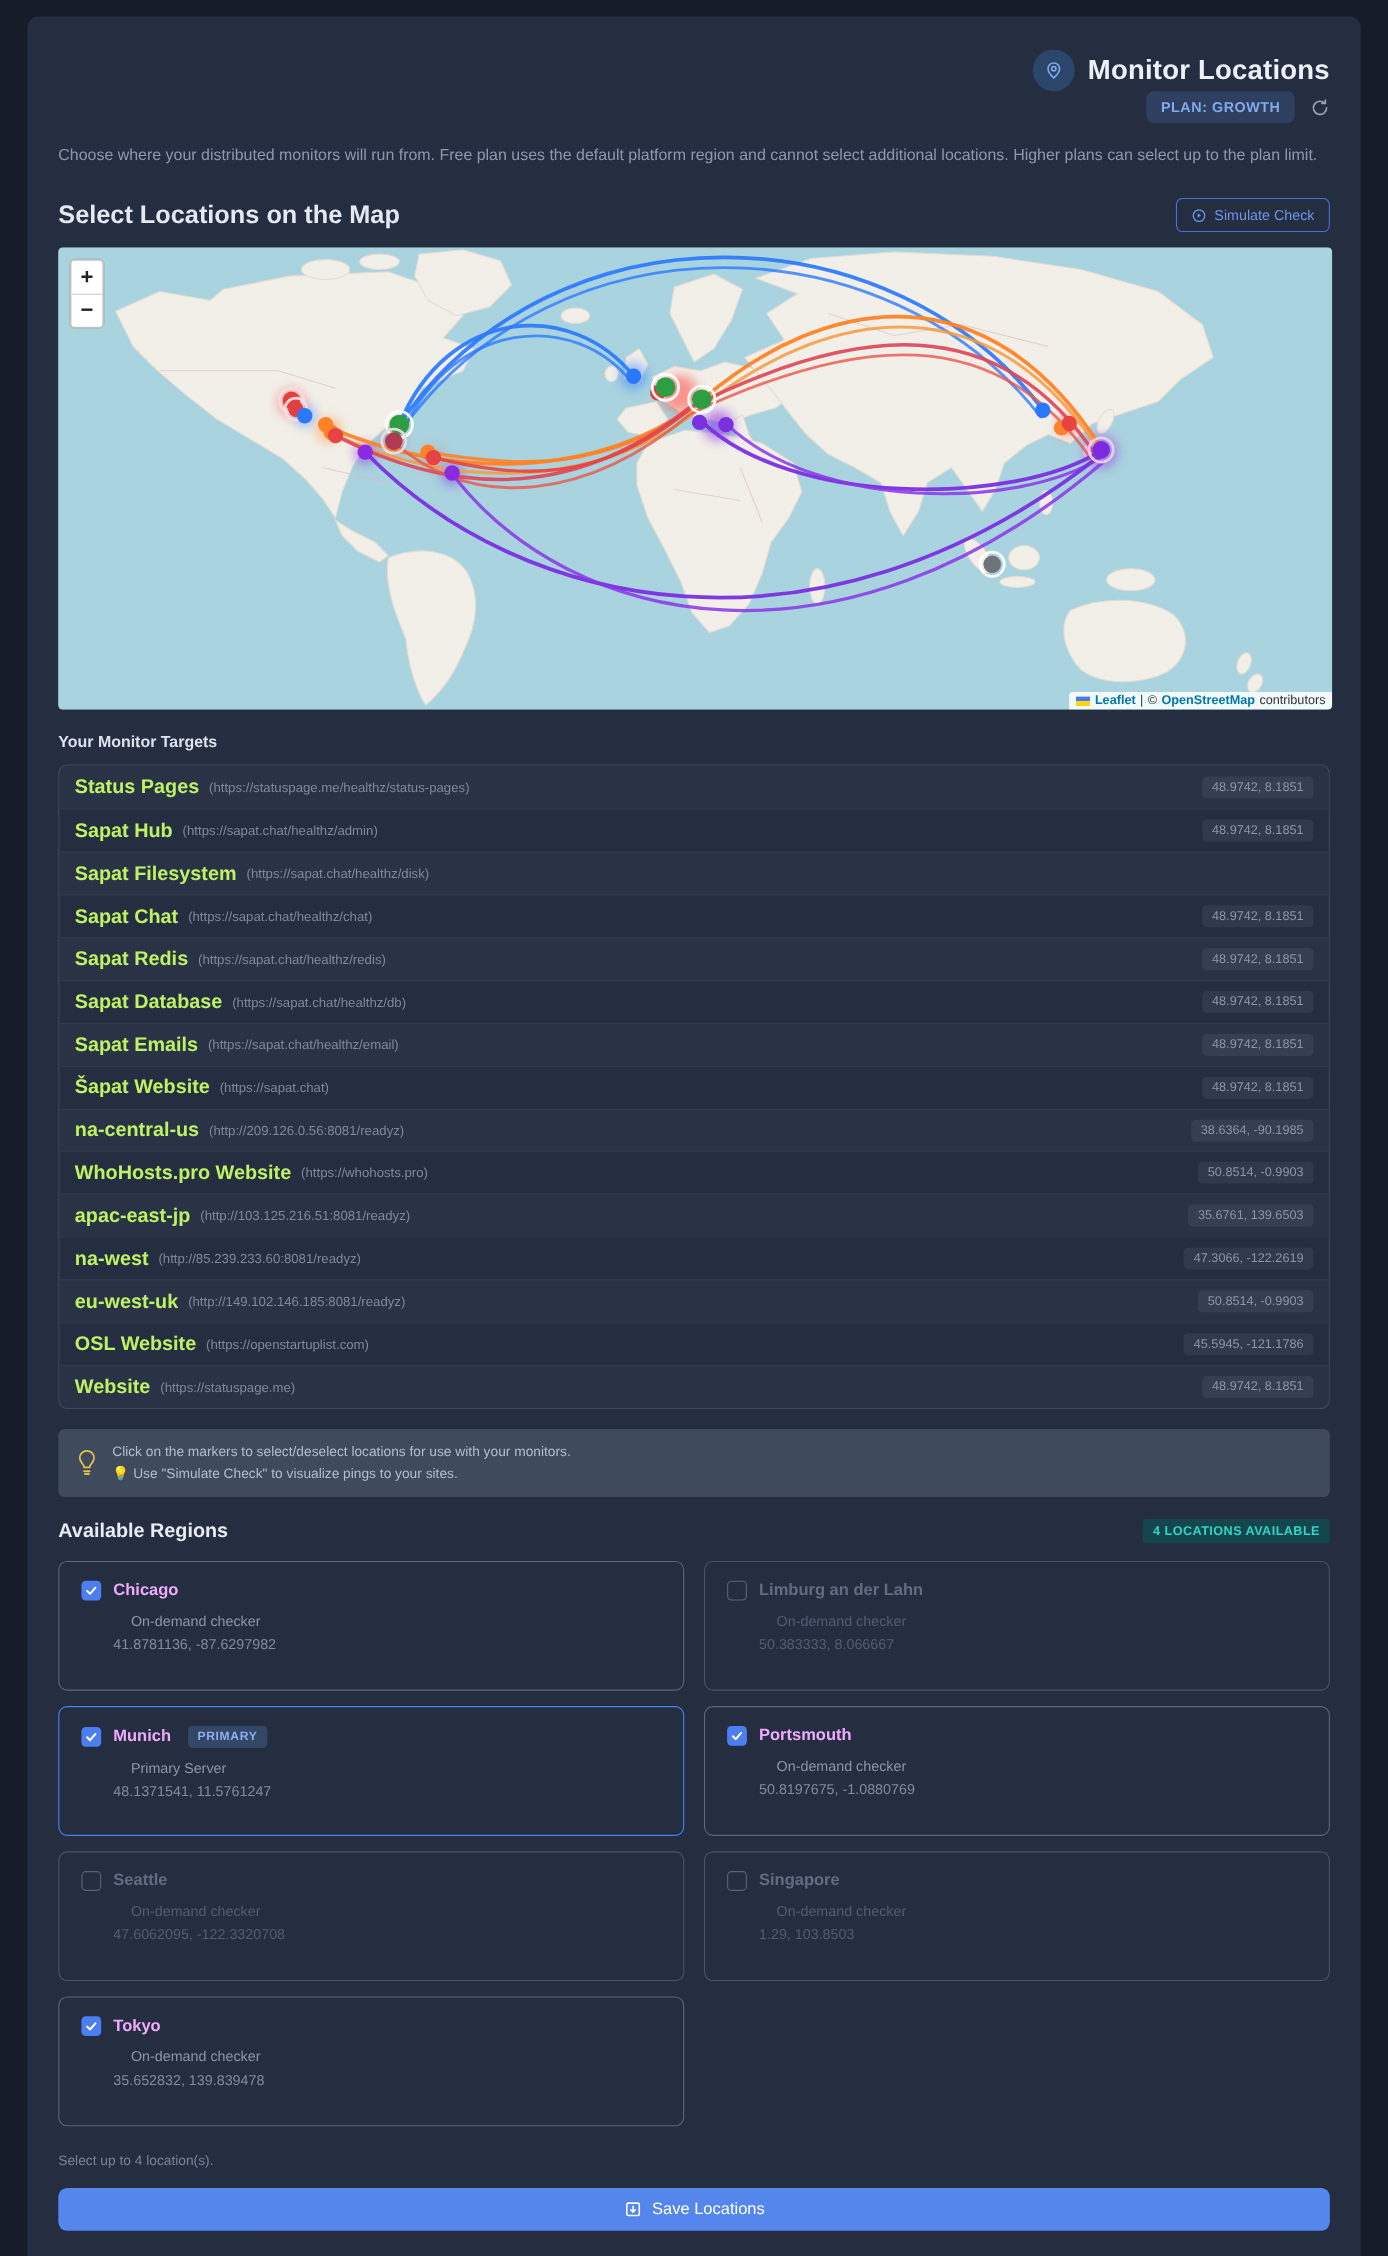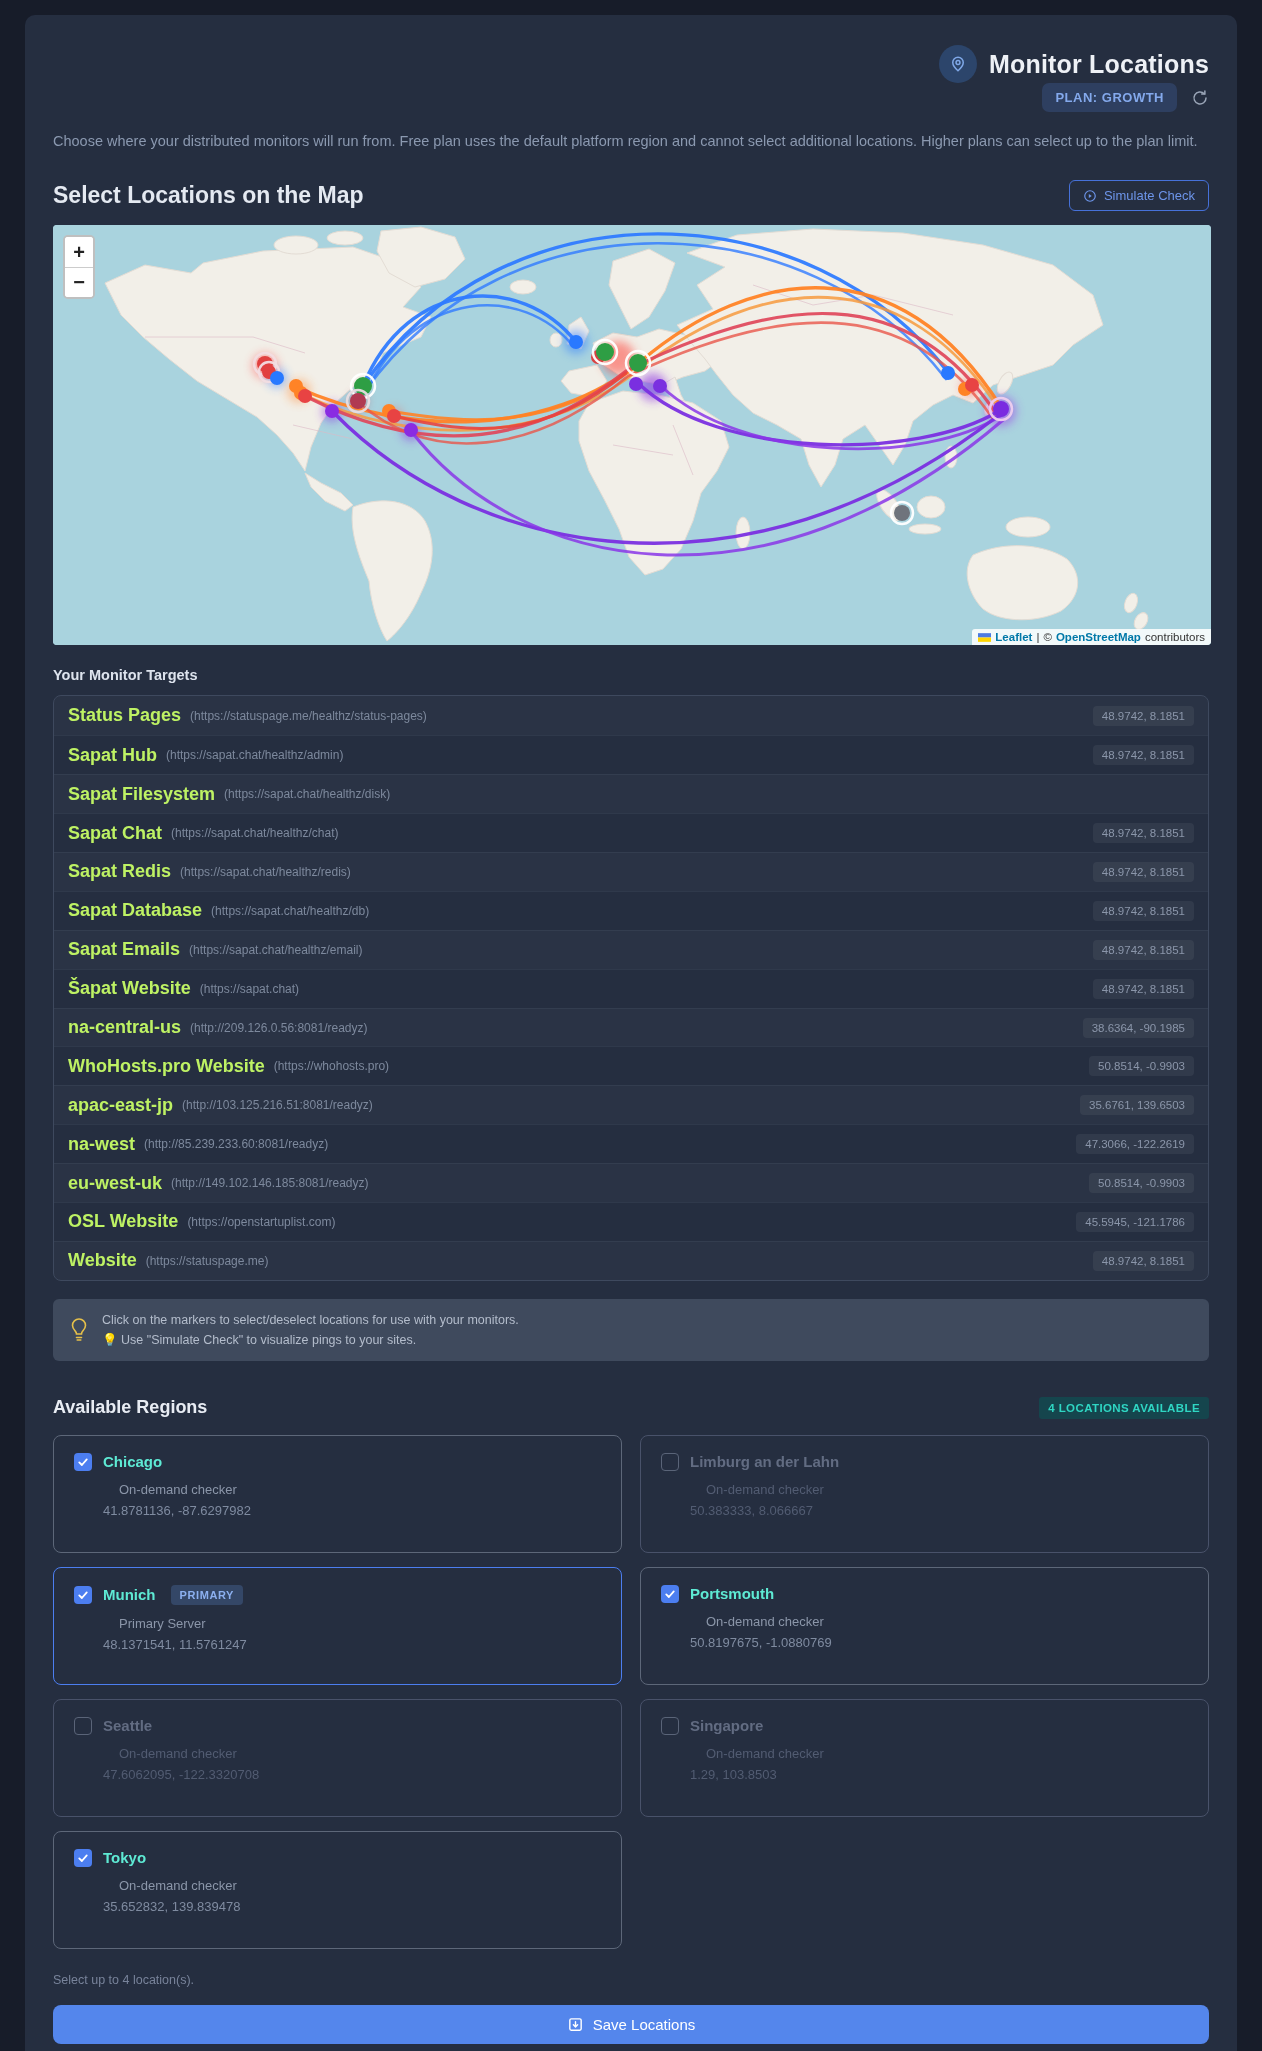--- a/index.html
+++ b/index.html
@@ -40,32 +40,32 @@
   .tname { color:#bef264; font-size:18px; font-weight:700; }
   .turl { color:#7d899d; font-size:12px; margin-left:9px;text-align:right; }
   .tcoord { margin-left:auto; background:rgba(255,255,255,.06); color:#8b96aa; font-size:11.5px; padding:4px 9px; border-radius:4px; }
   .tcoord:empty { display:none; }
 
   
   .tipbox { margin-top:18px; background:#3f4a5d; border-radius:6px; padding:11px 16px; display:flex; align-items:center; gap:13px; }
   .tip-lines { color:#b4bdcc; font-size:12.5px; line-height:1.6; }
 
   
-  .regions-row { display:flex; align-items:center; justify-content:space-between; margin-top:36px; }
+  .regions-row { display:flex; align-items:center; justify-content:space-between; margin-top:20px; }
   .regions-title { color:#e8ecf3; font-size:18px; font-weight:700; }
   .avail-badge { background:#15454d; color:#2fd6c3; font-size:11.5px; font-weight:700; letter-spacing:.4px; padding:5px 9px; border-radius:3px; }
   .cards { margin-top:16px; display:grid; grid-template-columns:1fr 1fr; gap:14px 18px; }
   .card { border:1px solid #5d6779; border-radius:8px; background:#252e40; padding:17px 20px 20px; min-height:118px; cursor:pointer; }
   .card.primary { border:1.5px solid #4c7ef0; }
   .card.dimmed { border-color:#49526a; }
   .card-top { display:flex; align-items:center; gap:11px; }
   .cb { width:18px; height:18px; border-radius:4px; flex:0 0 auto; display:flex; align-items:center; justify-content:center; }
   .cb.on { background:#4c7ef0; }
   .cb.off { background:transparent; border:1.5px solid #5a6478; }
-  .cname { color:#5eead4; font-size:15px; font-weight:600; }
+  .cname { color:#f0abfc; font-size:15px; font-weight:600; }
   .card.dimmed .cname { color:#626c82; }
   .primary-badge { background:#344767; color:#8cb0f0; font-size:11px; font-weight:700; letter-spacing:.6px; padding:4px 9px; border-radius:4px; margin-left:4px; }
   .cdesc { margin-top:11px; margin-left:45px; color:#8b96a9; font-size:13px; }
   .ccoords { margin-top:6px; margin-left:29px; color:#7f8ba0; font-size:13px; }
   .card.dimmed .cdesc, .card.dimmed .ccoords { color:#525c72; }
 
   .footnote { margin-top:24px; color:#78839a; font-size:12.5px; }
   .save-btn { margin-top:18px; width:100%; height:39px; background:#5486ec; border:none; border-radius:8px; color:#fff; font-size:15px; font-family:inherit; display:flex; align-items:center; justify-content:center; gap:9px; cursor:pointer; }
 </style>
 </head>

